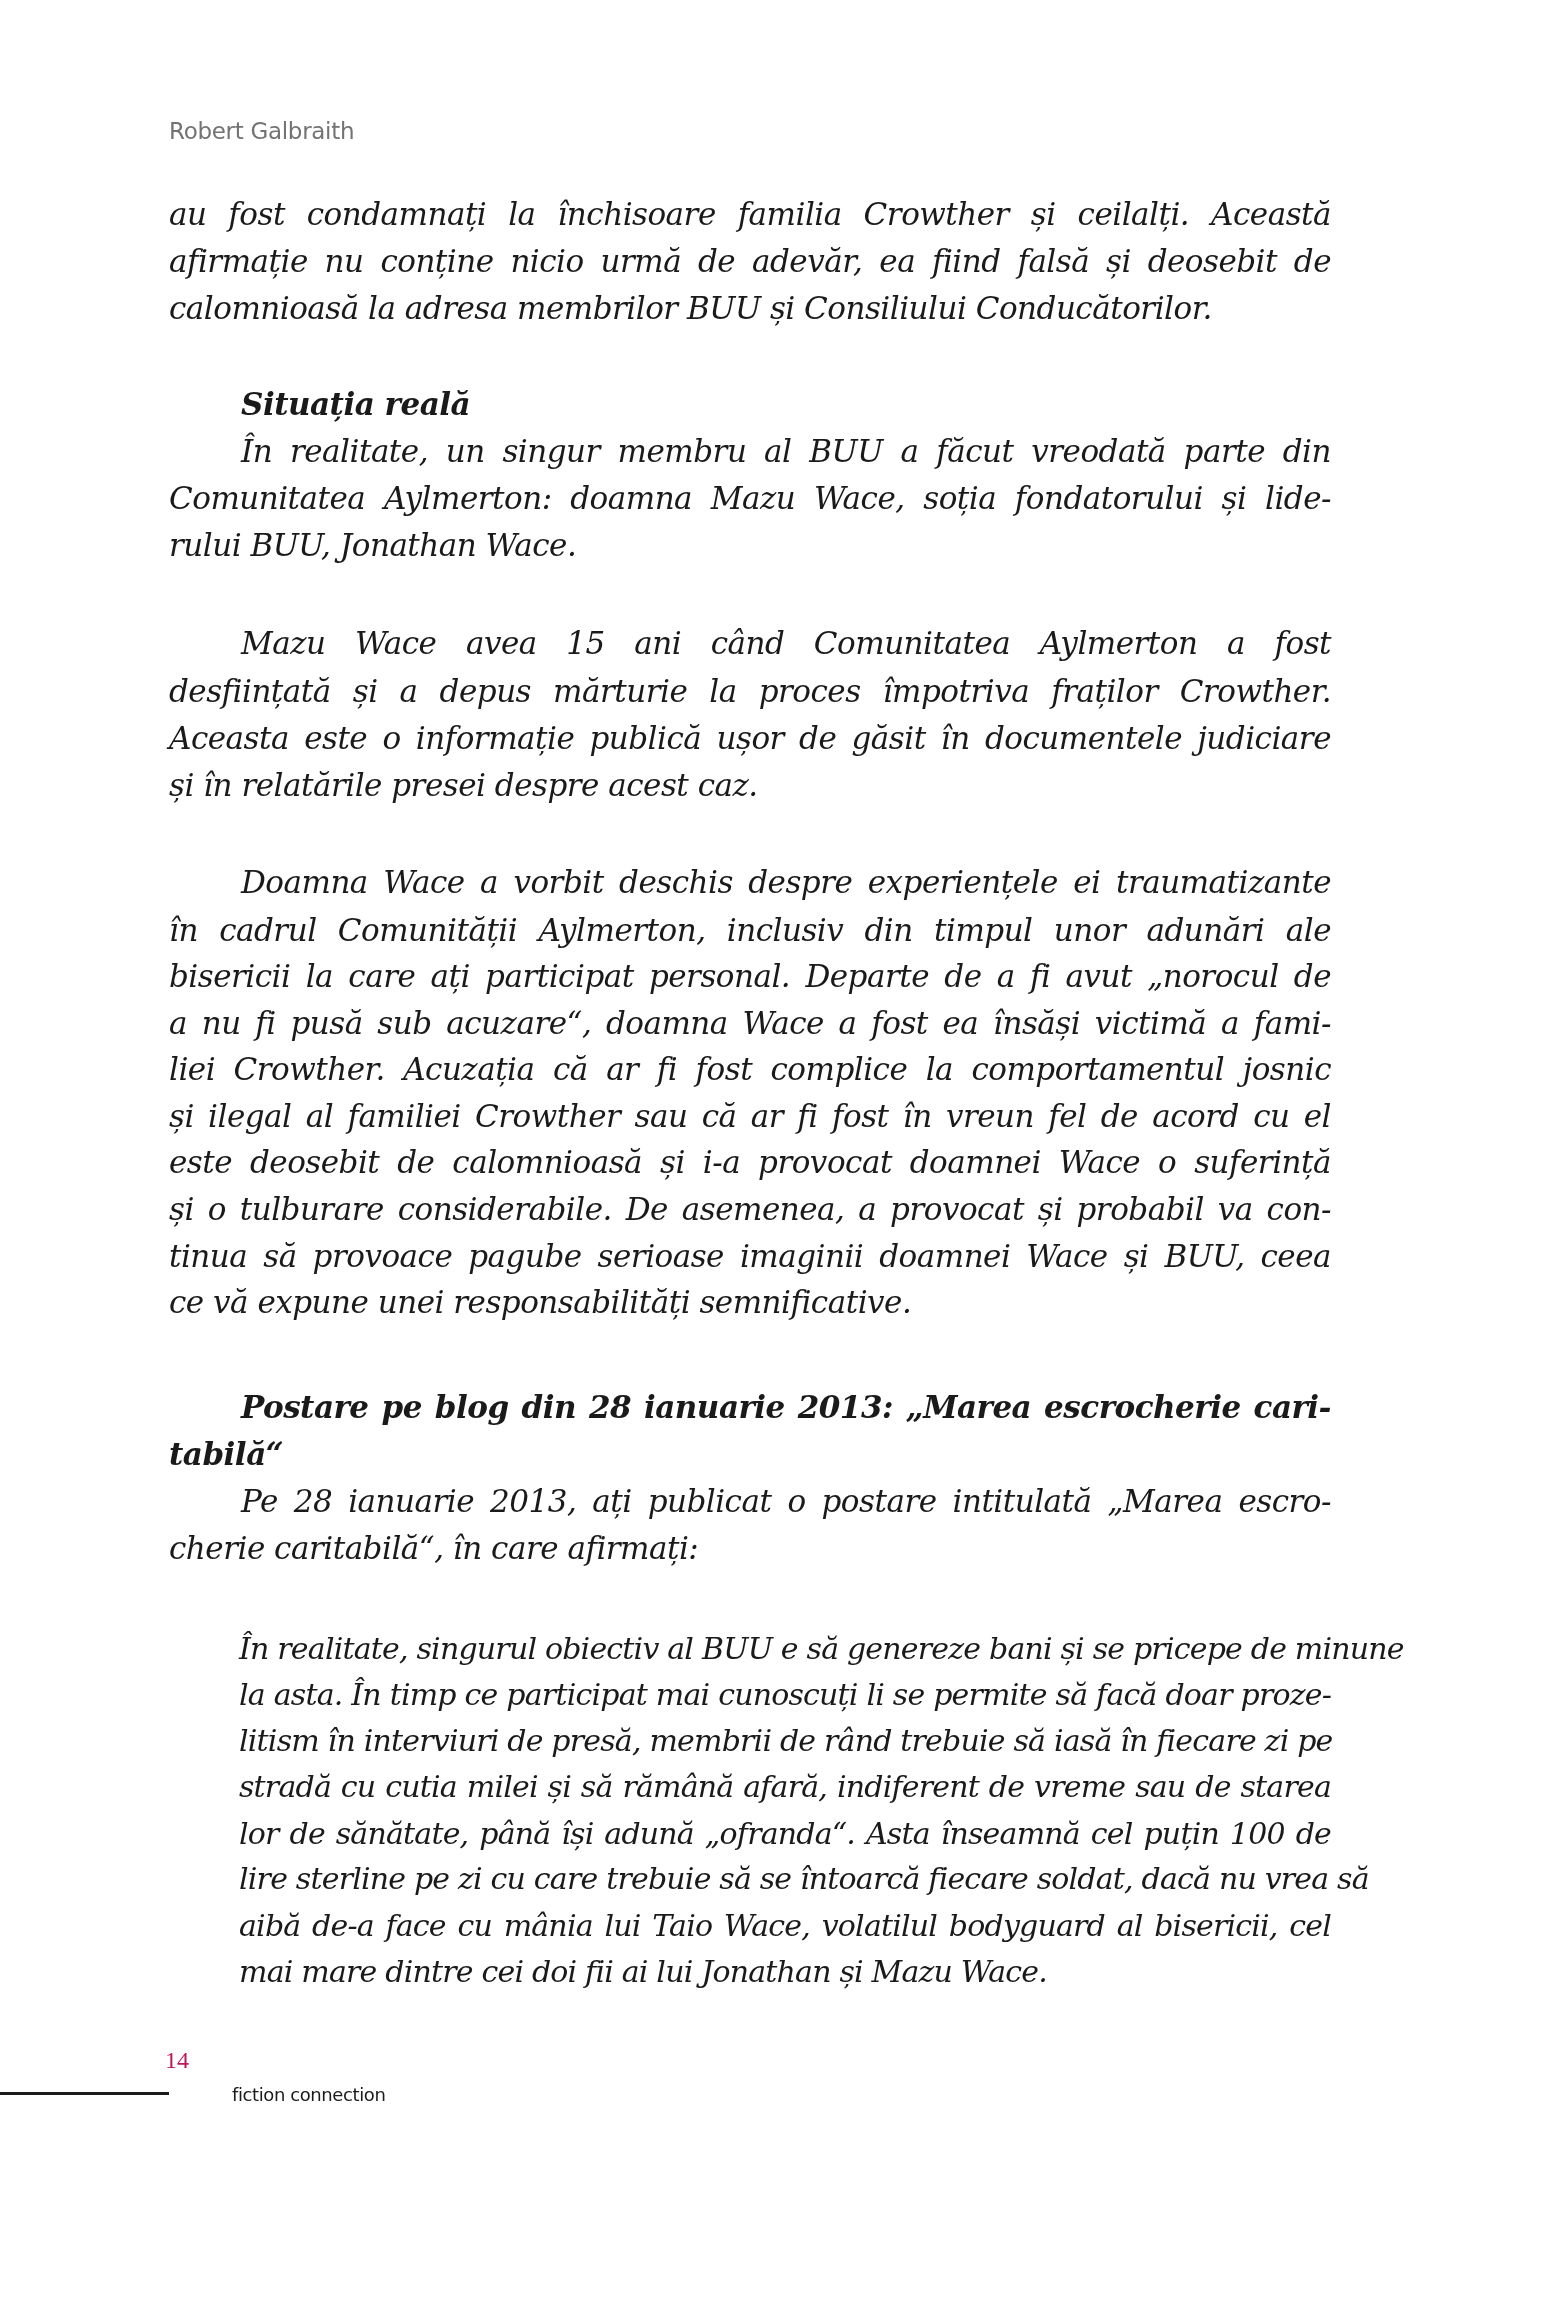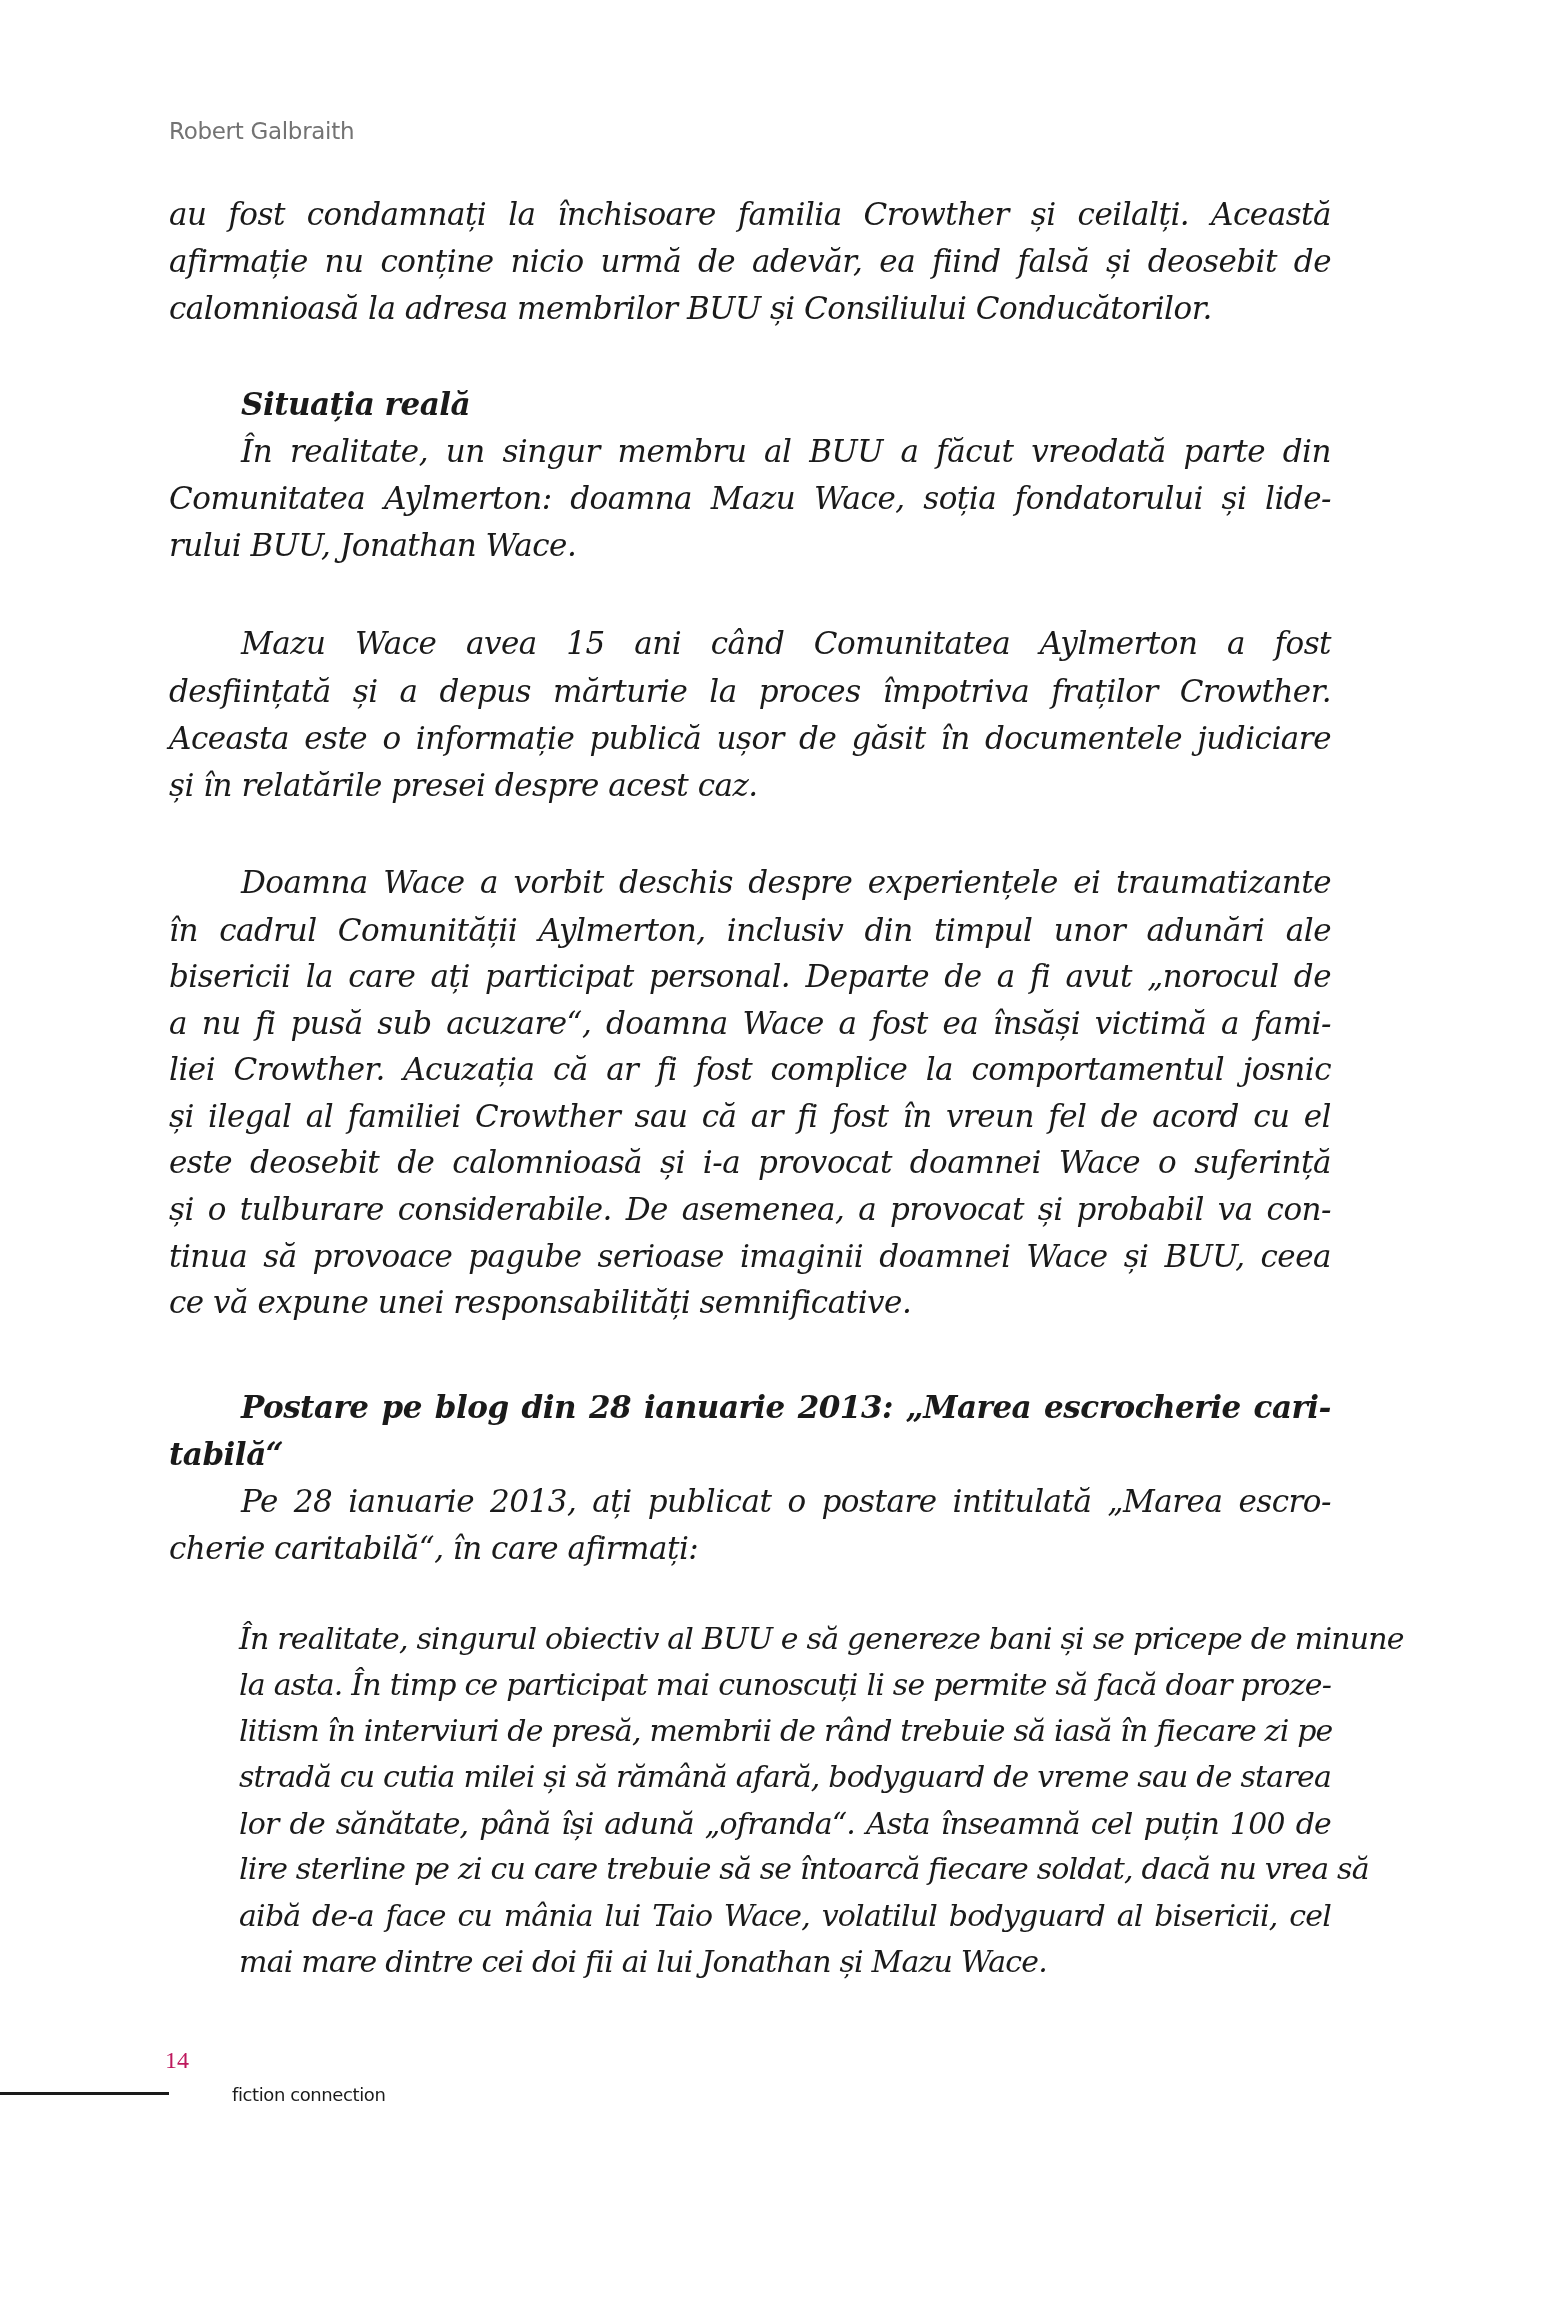--- a/index.html
+++ b/index.html
@@ -12,21 +12,21 @@
   .line {
     position: absolute; left: 169px; width: 1162px; height: 47px;
     font-family: "DejaVu Serif", serif; font-size: 31px; line-height: 47px;
     white-space: nowrap; text-align: justify; text-align-last: justify;
     letter-spacing: -0.5px;
     font-style: italic;
   }
   .line.last { text-align-last: left; }
   .line.indent { left: 241px; width: 1090px; }
   .line.bold { font-weight: bold; }
-  .line.quote { left: 239px; width: 1092px; font-style: italic; font-family: "DejaVu Serif", serif; font-size: 30px; letter-spacing: -0.8px; }
+  .line.quote { left: 239px; width: 1092px; font-style: italic; font-family: "DejaVu Serif", serif; font-size: 30px; letter-spacing: -0.8px; margin-top: 10px; }
   .page-number {
     position: absolute; left: 117px; top: 2047px;
     font-family: Liberation Serif, serif; font-size: 24px; color: #be185d; margin-left: 48px;
   }
   .footer-rule { position: absolute; left: 0; top: 2092px; width: 169px; height: 2.5px; background: #1a1a1a; }
   .footer-brand {
     position: absolute; left: 214px; top: 2084px;
     font-family: "DejaVu Sans", sans-serif; font-size: 18px; color: #1a1a1a; letter-spacing: -0.4px; margin-left: 18px;
   }
 </style>
@@ -63,21 +63,21 @@
 <div class="line indent bold" style="top:1384px">Postare pe blog din 28 ianuarie 2013: „Marea escrocherie cari-</div>
 <div class="line bold last" style="top:1431px">tabilă“</div>
 
 <div class="line indent" style="top:1478px">Pe 28 ianuarie 2013, ați publicat o postare intitulată „Marea escro-</div>
 <div class="line last" style="top:1525px">cherie caritabilă“, în care afirmați:</div>
 
 <div>
   <div class="line quote" style="top:1615px">În realitate, singurul obiectiv al BUU e să genereze bani și se pricepe de minune</div>
   <div class="line quote" style="top:1661px">la asta. În timp ce participat mai cunoscuți li se permite să facă doar proze-</div>
   <div class="line quote" style="top:1707px">litism în interviuri de presă, membrii de rând trebuie să iasă în fiecare zi pe</div>
-  <div class="line quote" style="top:1753px">stradă cu cutia milei și să rămână afară, bodyguard de vreme sau de starea</div>
+  <div class="line quote" style="top:1753px">stradă cu cutia milei și să rămână afară, indiferent de vreme sau de starea</div>
   <div class="line quote" style="top:1800px">lor de sănătate, până își adună „ofranda“. Asta înseamnă cel puțin 100 de</div>
   <div class="line quote" style="top:1845px">lire sterline pe zi cu care trebuie să se întoarcă fiecare soldat, dacă nu vrea să</div>
   <div class="line quote" style="top:1892px">aibă de-a face cu mânia lui Taio Wace, volatilul bodyguard al bisericii, cel</div>
   <div class="line quote last" style="top:1938px">mai mare dintre cei doi fii ai lui Jonathan și Mazu Wace.</div>
 </div>
 
 <div class="page-number">14</div>
 <div class="footer-rule"></div>
 <div class="footer-brand">fiction connection</div>
 

